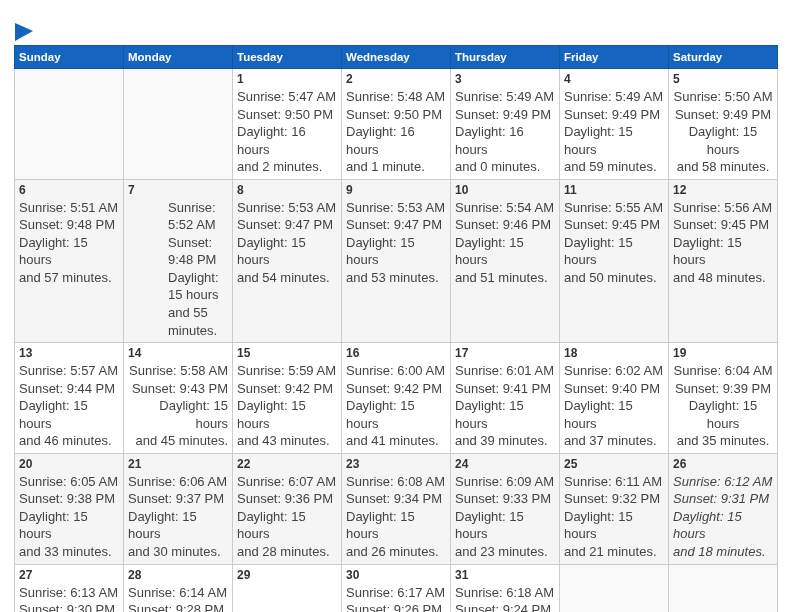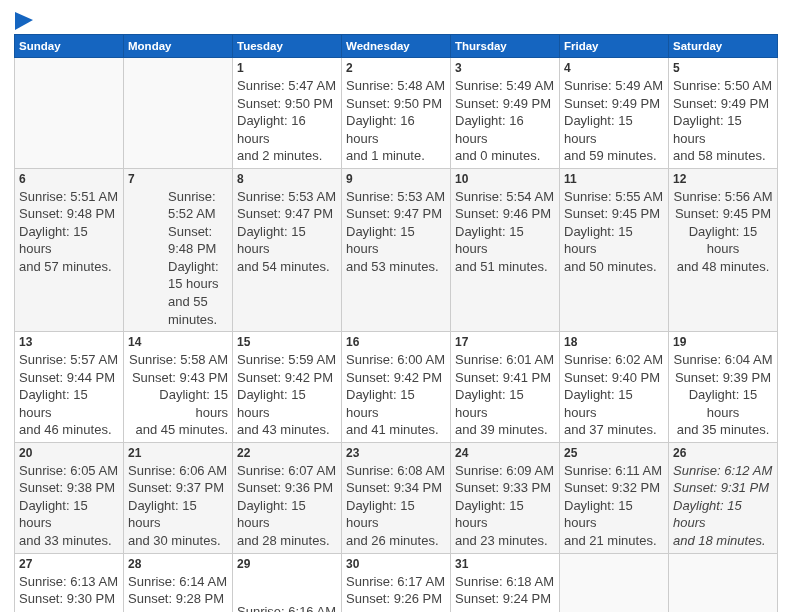--- a/index.html
+++ b/index.html
@@ -6,21 +6,21 @@
     body {
       width: 792px;
       height: 612px;
       font-family: Arial, Helvetica, sans-serif;
       background: #fff;
       overflow: hidden;
     }
     .page {
       width: 792px;
       height: 612px;
-      padding: 10px 14px;
+      padding: 21px 14px;
       display: flex;
       flex-direction: column;
     }
     .header {
       display: flex;
       justify-content: space-between;
       align-items: flex-start;
       margin-bottom: 4px;
     }
     .logo {
@@ -148,21 +148,21 @@
           </td>
           <td>
             <span class="day-num">4</span>
             <div class="day-info" style="white-space: pre-line;">Sunrise: 5:49 AM
 Sunset: 9:49 PM
 Daylight: 15 hours
 and 59 minutes.</div>
           </td>
           <td>
             <span class="day-num">5</span>
-            <div class="day-info" style="white-space: pre-line;">Sunrise: 5:50 AM
+            <div class="day-info" style="white-space: pre-line; text-align: center;">Sunrise: 5:50 AM
 Sunset: 9:49 PM
 Daylight: 15 hours
 and 58 minutes.</div>
           </td>
         </tr>
         <tr>
           <td>
             <span class="day-num">6</span>
             <div class="day-info" style="white-space: pre-line;">Sunrise: 5:51 AM
 Sunset: 9:48 PM
@@ -199,21 +199,21 @@
           </td>
           <td>
             <span class="day-num">11</span>
             <div class="day-info" style="white-space: pre-line;">Sunrise: 5:55 AM
 Sunset: 9:45 PM
 Daylight: 15 hours
 and 50 minutes.</div>
           </td>
           <td>
             <span class="day-num">12</span>
-            <div class="day-info" style="white-space: pre-line; text-align: center;">Sunrise: 5:56 AM
+            <div class="day-info" style="white-space: pre-line;">Sunrise: 5:56 AM
 Sunset: 9:45 PM
 Daylight: 15 hours
 and 48 minutes.</div>
           </td>
         </tr>
         <tr>
           <td>
             <span class="day-num">13</span>
             <div class="day-info" style="white-space: pre-line;">Sunrise: 5:57 AM
 Sunset: 9:44 PM

